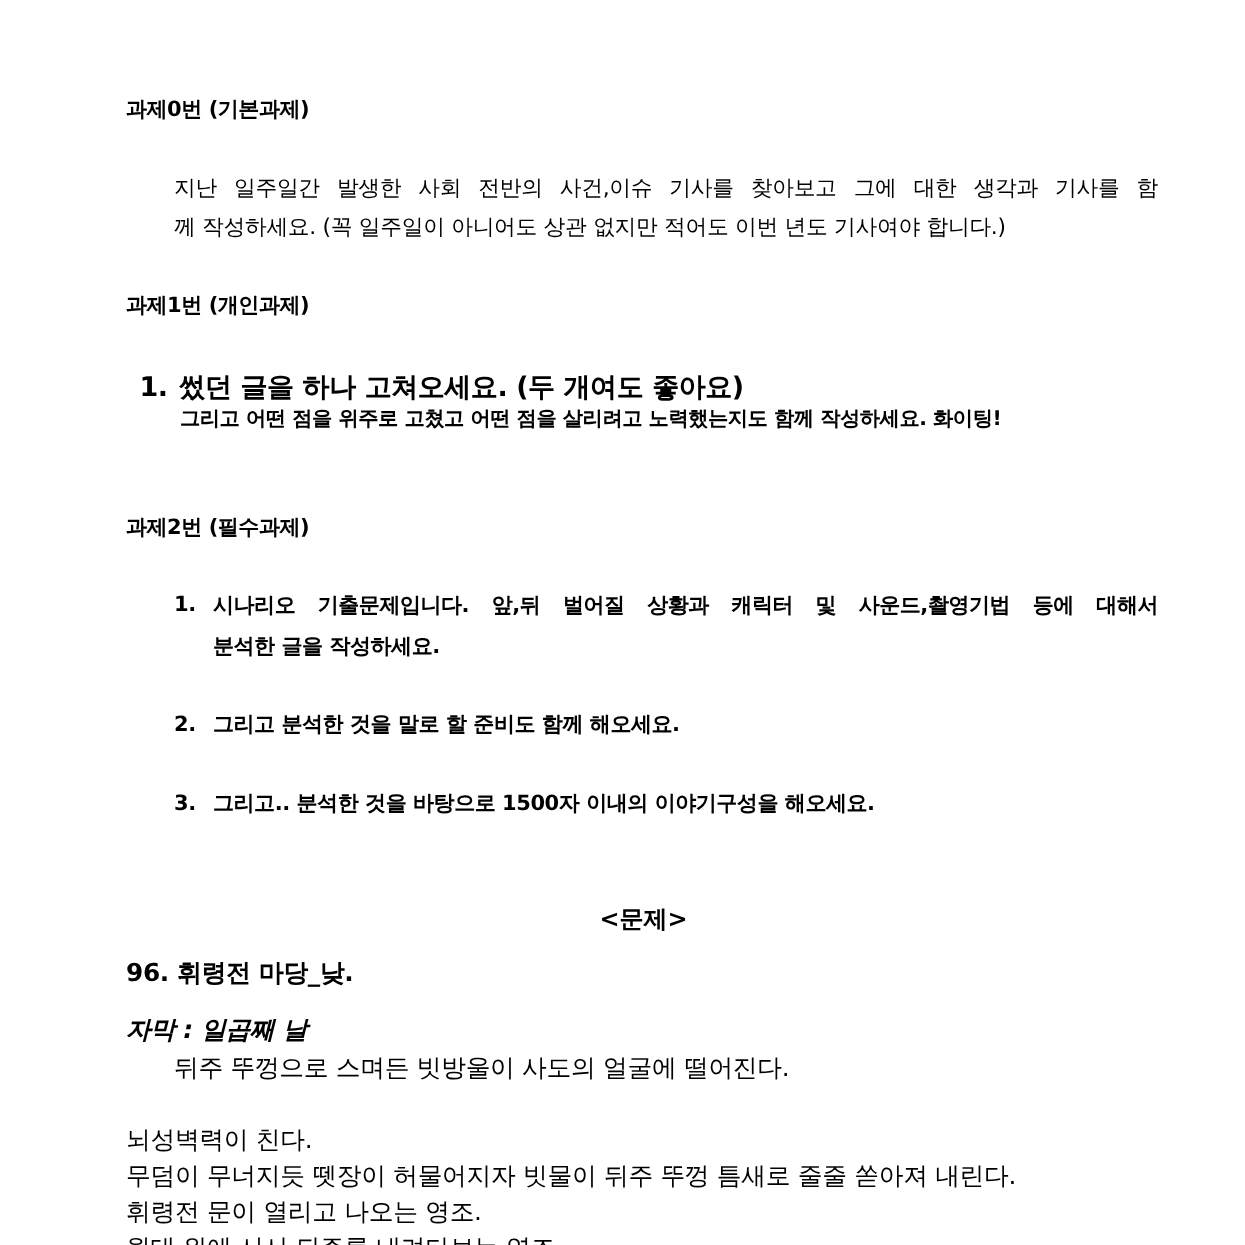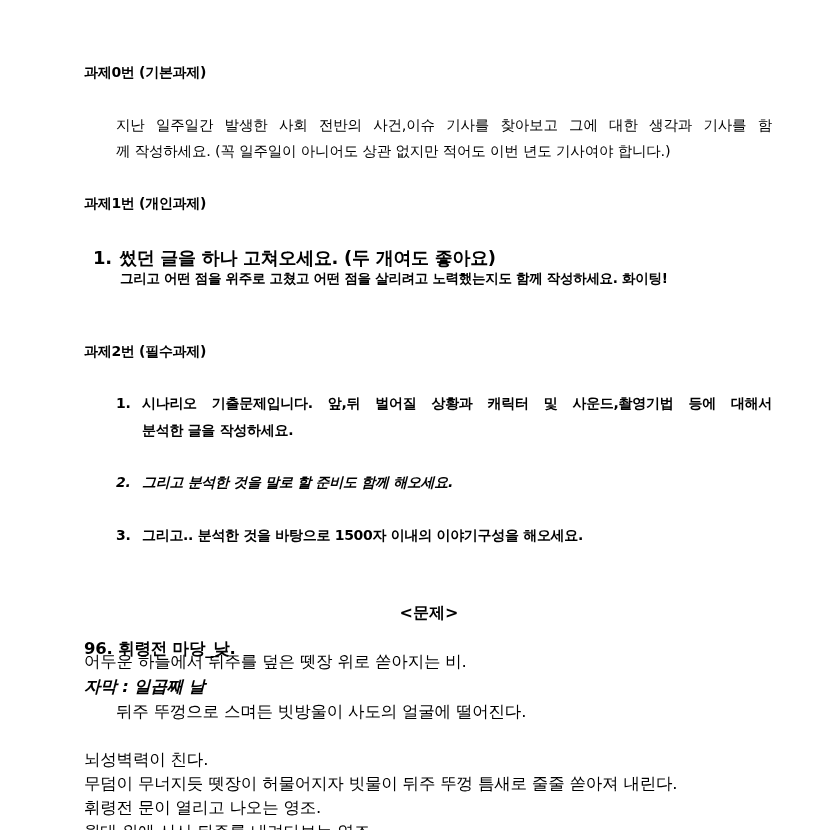--- a/index.html
+++ b/index.html
@@ -70,33 +70,32 @@
   <div class="abs hw" style="left:106px; top:270px; font-size:13.5px;">그리고 어떤 점을 위주로 고쳤고 어떤 점을 살리려고 노력했는지도 함께 작성하세요. 화이팅!</div>
 
   <div class="abs hw" style="left:70px; top:343px;">과제2번  (필수과제)</div>
 
   <div class="abs hw" style="left:102px; top:395px; width:656px; display:flex;">
     <span class="item-num">1.</span>
     <span class="just" style="flex:1;">시나리오 기출문제입니다. 앞,뒤 벌어질 상황과 캐릭터 및 사운드,촬영기법 등에 대해서</span>
   </div>
   <div class="abs hw" style="left:128px; top:422px;">분석한 글을 작성하세요.</div>
 
-  <div class="abs hw" style="left:102px; top:474px;font-style:italic;">
+  <div class="abs hw" style="left:102px; top:474px;">
     <span class="item-num">2.</span><span>그리고 분석한 것을 말로 할 준비도 함께 해오세요.</span>
   </div>
 
   <div class="abs hw" style="left:102px; top:527px;">
     <span class="item-num">3.</span><span>그리고.. 분석한 것을 바탕으로 1500자 이내의 이야기구성을 해오세요.</span>
   </div>
 
   <div class="abs center-title" style="top:603px;">&lt;문제&gt;</div>
 
   <div class="abs script script-bold" style="left:70px; top:626px;margin-top:12px;">96. 휘령전 마당_낮.</div>
 
-  <div class="abs script" style="left:70px; top:651px;">어두운 하늘에서 뒤주를 덮은 뗏장 위로 쏟아지는 비.</div>
   <div class="abs script script-italic" style="left:70px; top:676px;">자막 : 일곱째 날</div>
   <div class="abs script" style="left:70px; top:701px;margin-left:32px;">뒤주 뚜껑으로 스며든 빗방울이 사도의 얼굴에 떨어진다.</div>
   <div class="abs script" style="left:70px; top:749px;">뇌성벽력이 친다.</div>
   <div class="abs script" style="left:70px; top:773px;">무덤이 무너지듯 뗏장이 허물어지자 빗물이 뒤주 뚜껑 틈새로 줄줄 쏟아져 내린다.</div>
   <div class="abs script" style="left:70px; top:797px;">휘령전 문이 열리고 나오는 영조.</div>
   <div class="abs script" style="left:70px; top:821px;">월대 위에 서서 뒤주를 내려다보는 영조.</div>
 
 </div>
 
 </body></html>

